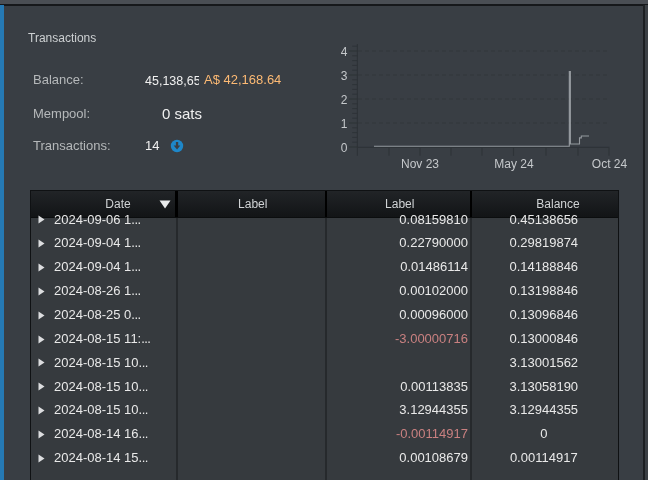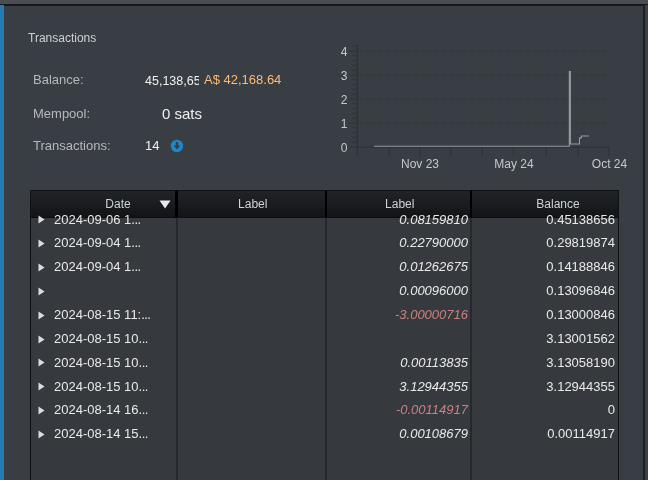--- a/index.html
+++ b/index.html
@@ -3,22 +3,22 @@
 <meta charset="utf-8">
 <style>
   html,body{margin:0;padding:0;}
   body{width:648px;height:480px;overflow:hidden;background:#393e44;transform:translateZ(0);
        font-family:"Liberation Sans",sans-serif;position:relative;}
   .abs{position:absolute;}
   .hc{top:0;height:26px;line-height:26px;text-align:center;font-size:12px;color:#d0d3d5;}
   .row{position:relative;height:23.87px;font-size:13px;color:#e9e9e9;}
   .row .arr{position:absolute;left:7px;top:7.8px;}
   .row .dt{position:absolute;left:23px;top:0;line-height:24px;white-space:nowrap;}
-  .row .val{position:absolute;left:297px;width:140px;top:0;line-height:24px;text-align:right;font-style:italic;}
-  .row .bal{position:absolute;left:441.5px;width:142.5px;top:0;line-height:24px;text-align:right;}
+  .row .val{position:absolute;left:297px;width:140px;top:0;line-height:24px;text-align:right;}
+  .row .bal{position:absolute;left:441.5px;width:142.5px;top:0;line-height:24px;text-align:center;}
   .neg{color:#c98080;}
   i.d{font-style:normal;letter-spacing:-0.55px;}
 </style>
 </head>
 <body>
 
   <div class="abs" style="left:0;top:0;width:648px;height:3.5px;background:#4a4e54;"></div>
   <div class="abs" style="left:0;top:3.5px;width:648px;height:2px;background:#16181b;"></div>
 
   <div class="abs" style="left:0;top:5px;width:4px;height:475px;background:#2579b4;"></div>
@@ -142,27 +142,36 @@
         </svg>
         <span class="dt">2024-09-04 1<i class="d">...</i></span>
         <span class="val">0.22790000</span>
         <span class="bal">0.29819874</span>
       </div>
       <div class="row">
         <svg class="arr" width="7" height="9" viewBox="0 0 7 9">
           <path d="M0.5 0.5 L6.5 4.5 L0.5 8.5 Z" fill="#dcdddf"></path>
         </svg>
         <span class="dt">2024-09-04 1<i class="d">...</i></span>
-        <span class="val">0.01262675</span>
+        <span class="val">0.01486114</span>
         <span class="bal">0.14188846</span>
       </div>
       <div class="row">
         <svg class="arr" width="7" height="9" viewBox="0 0 7 9">
           <path d="M0.5 0.5 L6.5 4.5 L0.5 8.5 Z" fill="#dcdddf"></path>
         </svg>
+        <span class="dt">2024-08-26 1<i class="d">...</i></span>
+        <span class="val">0.00102000</span>
+        <span class="bal">0.13198846</span>
+      </div>
+      <div class="row">
+        <svg class="arr" width="7" height="9" viewBox="0 0 7 9">
+          <path d="M0.5 0.5 L6.5 4.5 L0.5 8.5 Z" fill="#dcdddf"></path>
+        </svg>
+        <span class="dt">2024-08-25 0<i class="d">...</i></span>
         <span class="val">0.00096000</span>
         <span class="bal">0.13096846</span>
       </div>
       <div class="row">
         <svg class="arr" width="7" height="9" viewBox="0 0 7 9">
           <path d="M0.5 0.5 L6.5 4.5 L0.5 8.5 Z" fill="#dcdddf"></path>
         </svg>
         <span class="dt">2024-08-15 11:<i class="d">...</i></span>
         <span class="val neg">-3.00000716</span>
         <span class="bal">0.13000846</span>

